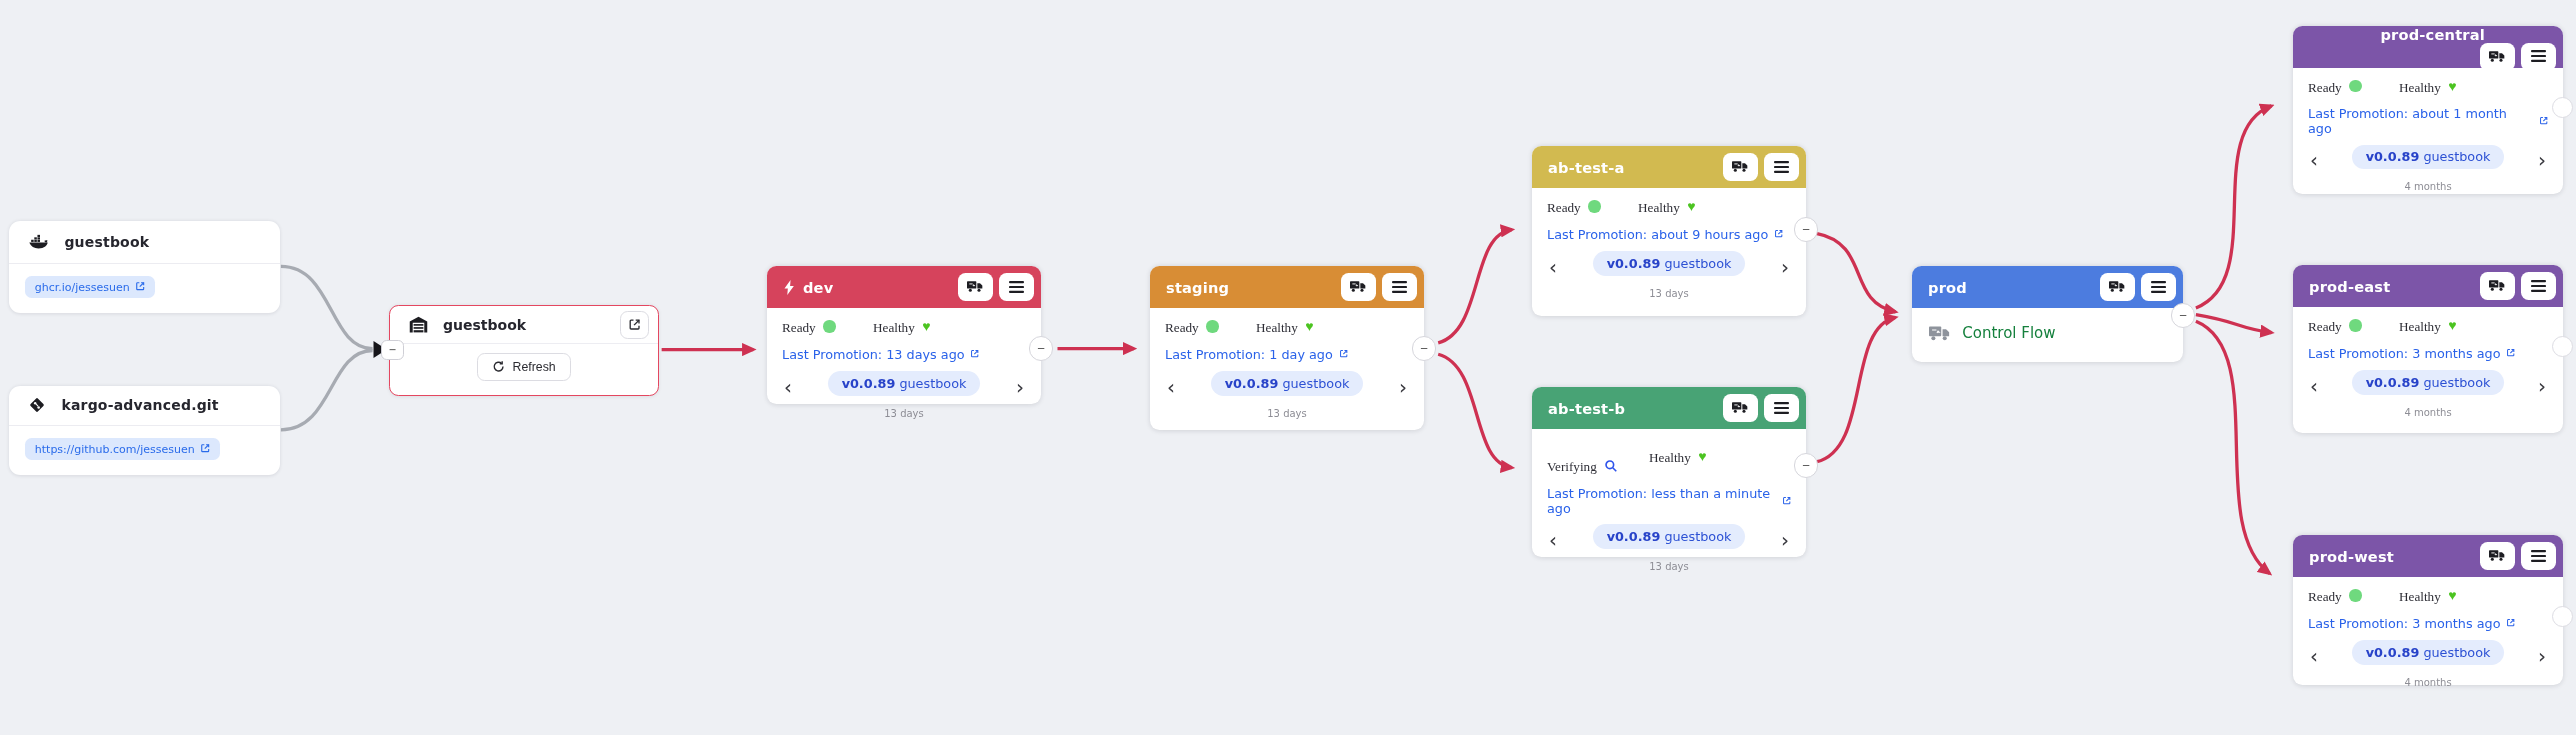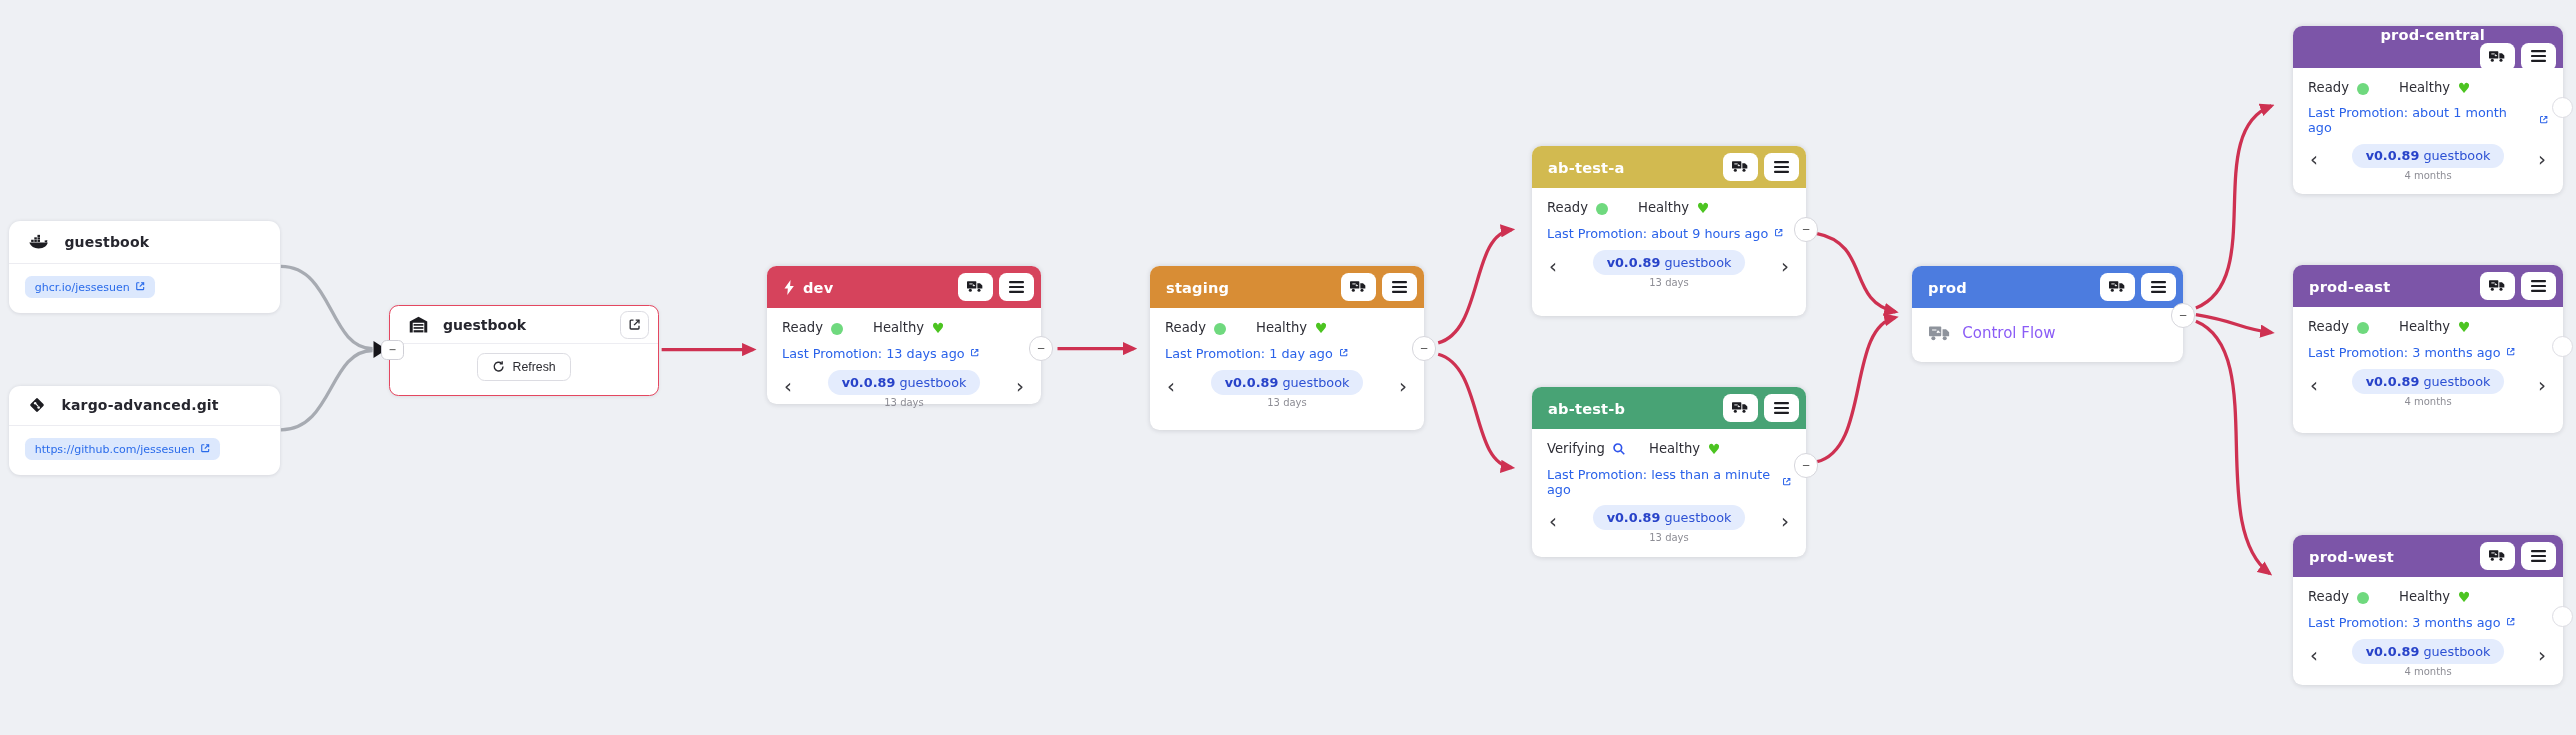--- a/index.html
+++ b/index.html
@@ -43,42 +43,42 @@
   .stage { position:absolute; width:274px; background:#fff; border-radius:9.4px;
     box-shadow:0 0.9px 5.7px rgba(20,20,40,.13); z-index:2; }
   .stage-head { height:42px; border-radius:9.4px 9.4px 0 0; display:flex; align-items:center;
     padding:0 6.6px 0 16px; color:#fff; }
   .stage-title { font-weight:bold; font-size:14.6px; letter-spacing:0.2px; }
   .head-btns { margin-left:auto; display:flex; gap:6.6px; }
   .hbtn { width:35px; height:28px; background:#fff; border:none; border-radius:7.6px;
     display:flex; align-items:center; justify-content:center; cursor:pointer; color:#1d1d22; }
   .stage-body { padding:12.3px 15px 8.5px; }
   .status-row { display:flex; align-items:center; font-size:13.2px; color:#2e2e36; }
-  .status-item { display:inline-flex; align-items:flex-end; gap:7.6px; }
+  .status-item { display:inline-flex; align-items:flex-start; gap:7.6px;font-family:Liberation Serif, serif; }
   .status-item.first { width:91px; }
   .dot { width:12.3px; height:12.3px; border-radius:50%; display:inline-block; }
   .heart { font-size:14px; line-height:1; }
   .promo { display:inline-flex; align-items:center; gap:5.7px; margin-top:10.4px;
     color:#2a62e9; font-size:12.8px; cursor:pointer; text-decoration:none; }
   .freight-row { display:flex; align-items:flex-start; margin-top:8.5px; }
   .chev { background:none; border:none; font-size:20px; color:#3a3a40; line-height:1;
     padding:5.7px 1.9px 0; cursor:pointer; font-family:"DejaVu Sans", sans-serif; }
   .fcol { flex:1; text-align:center; }
   .chip { display:inline-block; background:#e4ecfd; border-radius:13.2px; padding:4.7px 13.2px;
     font-size:12.8px; color:#2d51d4; cursor:pointer; white-space:nowrap; }
   .chip b { font-weight:bold; color:#2843c9; }
-  .age { display:block; color:#8d8d95; font-size:10px; margin-top:2px; }
+  .age { display:block; color:#8d8d95; font-size:10px; margin-top:12px; }
   .minus-circle { position:absolute; right:-12.3px; width:24.6px; height:24.6px; border-radius:50%;
     background:#fff; border:0.9px solid #d6d6dc; color:#555; font-size:13.2px; line-height:1;
     display:flex; align-items:center; justify-content:center; cursor:pointer; z-index:3; }
   .ring { position:absolute; right:-10.4px; width:21px; height:21px; border-radius:50%;
     background:#fff; border:0.9px solid #dddde3; z-index:1; }
 
   
-  .cf-body { display:flex; align-items:center; gap:12.3px; padding:16px 17px; color:#8b5cf6;
+  .cf-body { display:flex; align-items:center; gap:12.3px; padding:16px 17px; color:#15803d;
     font-size:15px; }
 
   .icon { display:inline-flex; align-items:center; justify-content:center; }
 </style>
 </head>
 <body>
 
 <div class="canvas" style="background-color: rgb(238, 240, 244);">
 
   <svg class="edges" viewBox="0 0 2726 778" width="2576" height="735">
@@ -405,21 +405,21 @@
                 <rect y="0" width="16" height="2.3" rx="1" fill="#1d1d22"></rect>
                 <rect y="5.2" width="16" height="2.3" rx="1" fill="#1d1d22"></rect>
                 <rect y="10.4" width="16" height="2.3" rx="1" fill="#1d1d22"></rect>
               </svg>
             </span>
           </button>
       </span>
     </div>
     <div class="stage-body">
       <div class="status-row">
-        <span class="status-item first" style="width:102px;">
+        <span class="status-item first" style="width:102px;margin-top:18px;">
             <span>Verifying</span>
             <span class="icon">
               <svg width="14" height="14" viewBox="0 0 24 24" fill="none" stroke="#2f54eb" stroke-width="2.8">
                 <circle cx="10" cy="10" r="6.5"></circle>
                 <path d="M15 15l6 6"></path>
               </svg>
             </span>
           </span>
         <span class="status-item">
             <span>Healthy</span>

